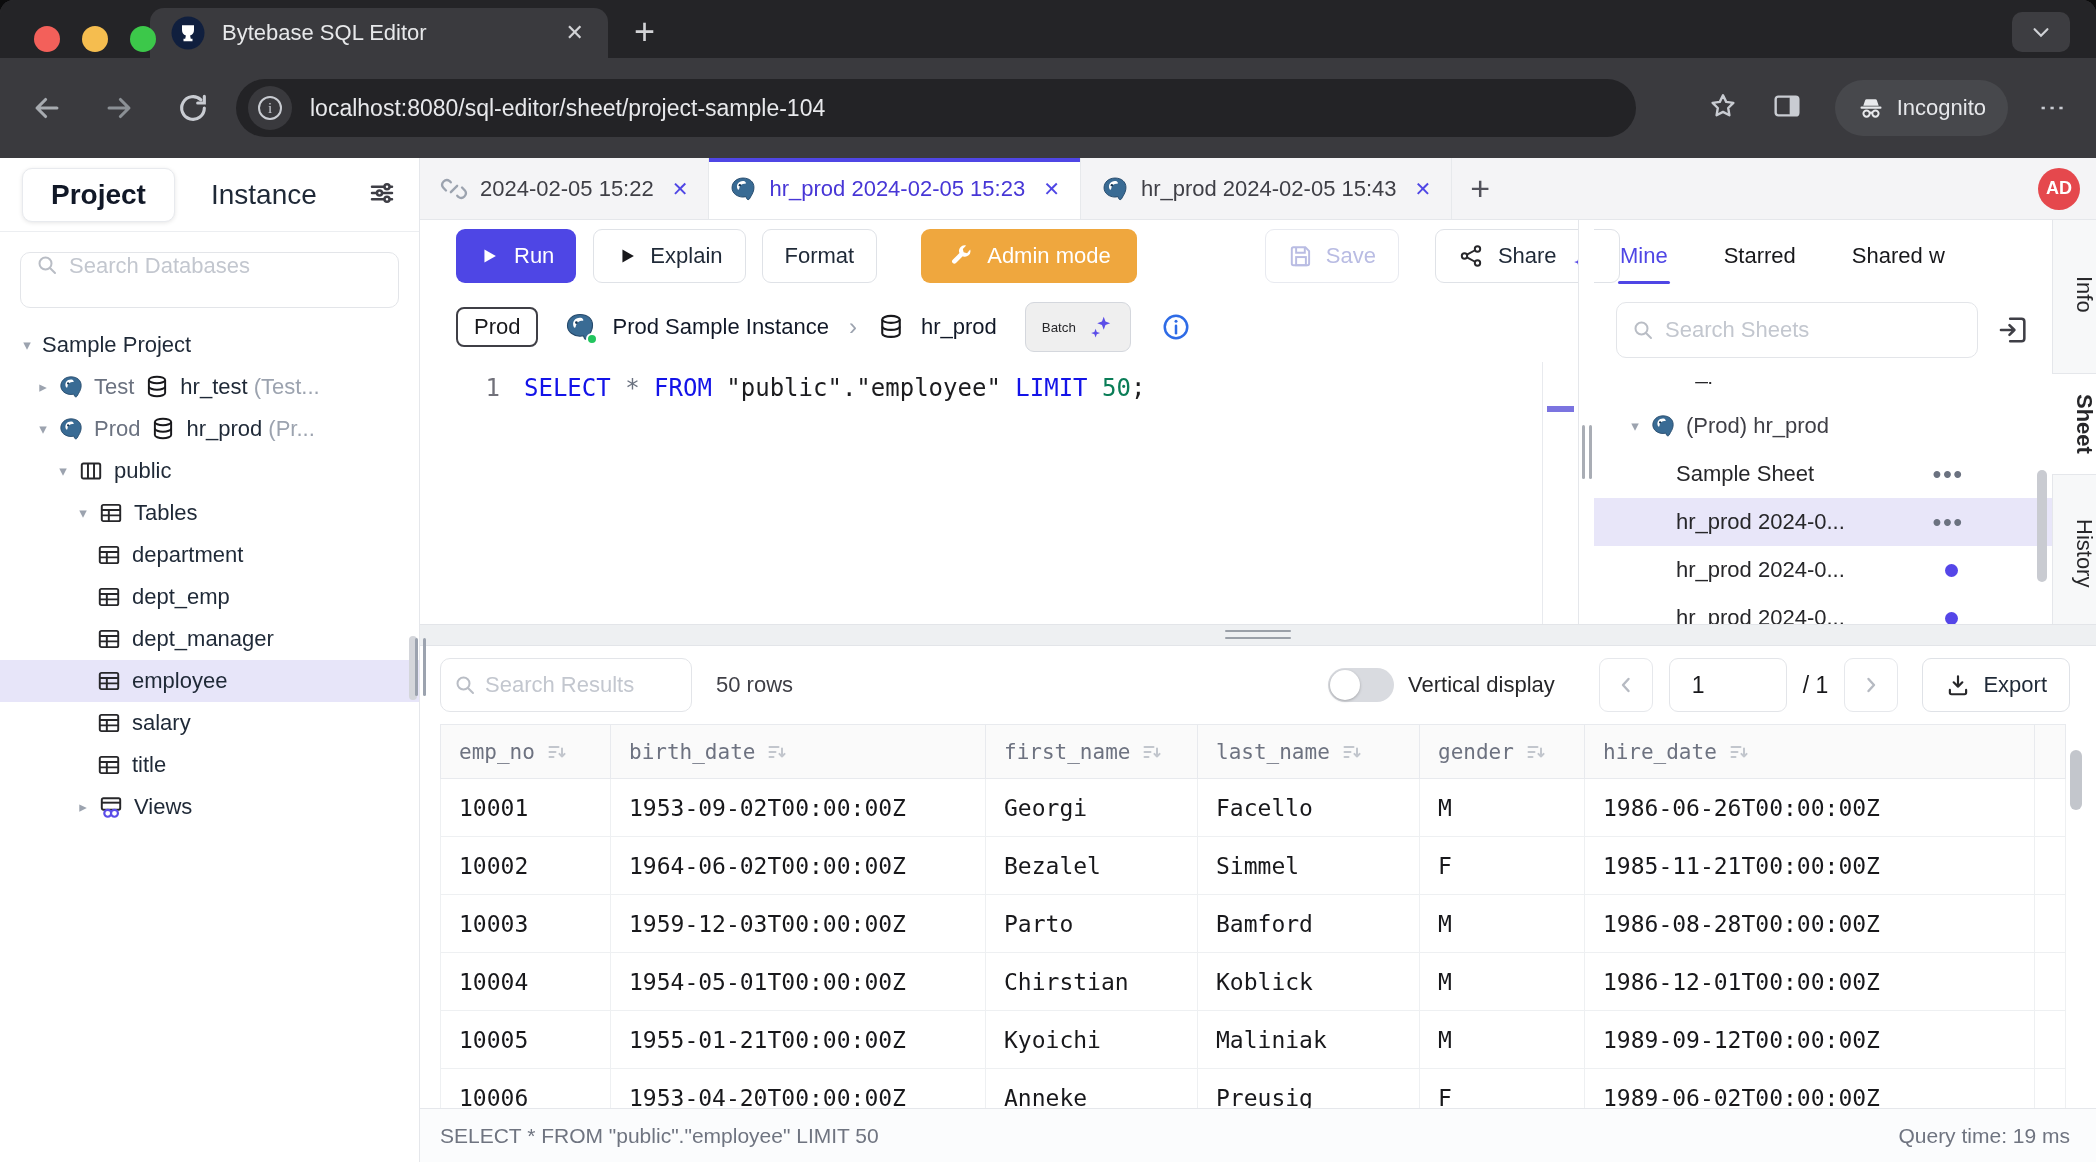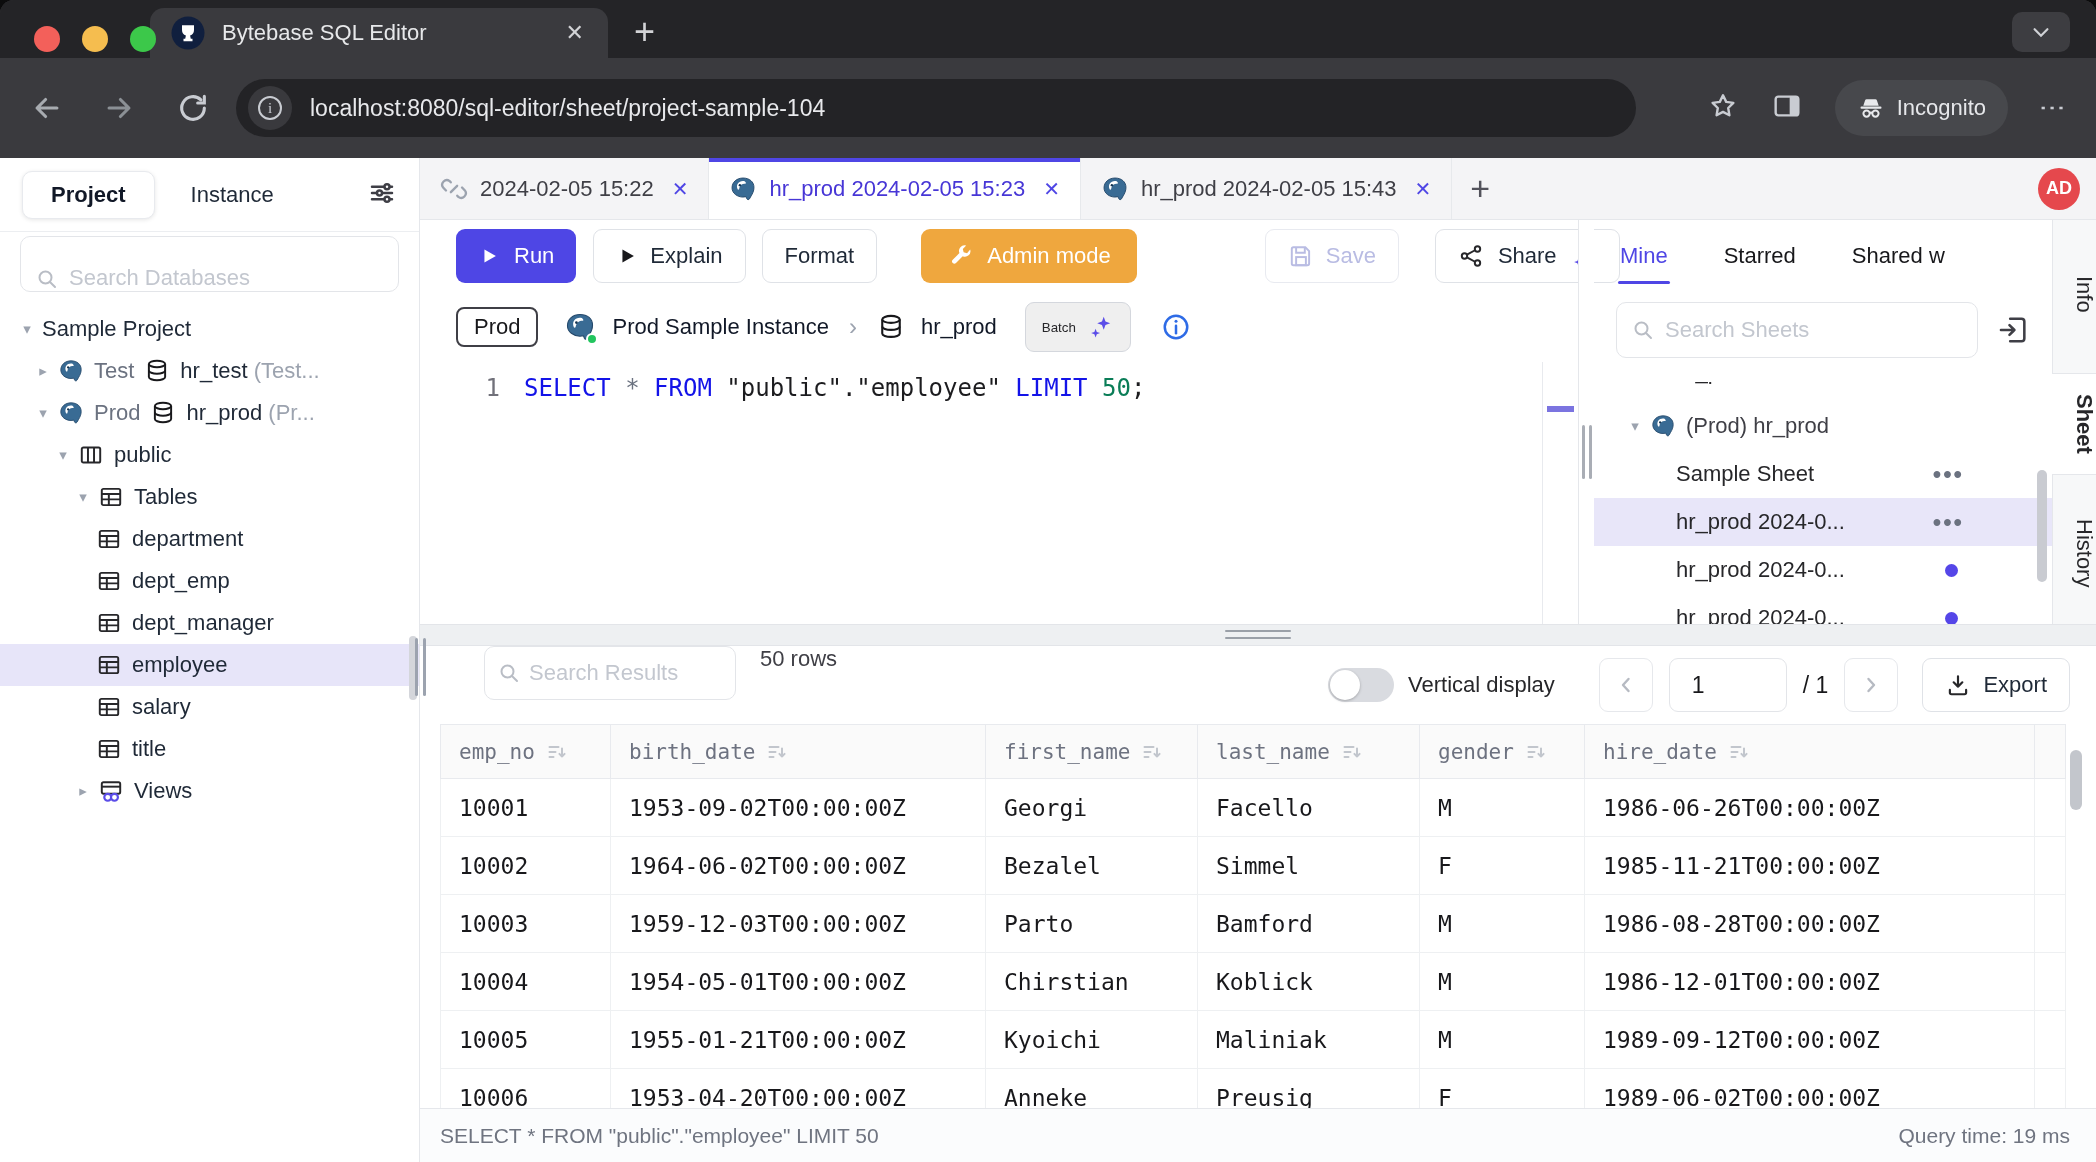--- a/index.html
+++ b/index.html
@@ -29,24 +29,24 @@
   .chrome-right { margin-left: auto; display: flex; align-items: center; gap: 32px; }
   .incog { height: 56px; border-radius: 28px; background: #47484c; display: flex; align-items: center; gap: 12px; padding: 0 22px; color: #e6e7ea; font-size: 22px; }
   .dots3 { color: #c9ccd2; font-size: 26px; letter-spacing: 0; writing-mode: vertical-rl; line-height: 1; }
 
   
   .app { height: 1004px; background: #fff; display: flex; position: relative; }
 
   
   .sidebar { width: 420px; flex: none; border-right: 1px solid #e5e7eb; display: flex; flex-direction: column; position: relative; }
   .side-head { height: 74px; display: flex; align-items: center; padding: 0 22px; border-bottom: 1px solid #eceef1; }
-  .seg { font-size: 22px; color: #1f2937; padding: 10px 22px; border-radius: 10px; }
+  .seg { font-size: 28px; color: #1f2937; padding: 10px 22px; border-radius: 10px; }
   .seg.active { background: #fff; border: 1px solid #e8eaee; box-shadow: 0 1px 4px rgba(0,0,0,.10); color: #111827; font-weight: 700; padding: 10px 28px; }
   .side-head .spacer { flex: 1; }
-  .side-search { margin: 4px 20px 8px; height: 56px; border: 1px solid #e3e5e9; border-radius: 10px; display: flex; align-items: flex-end; padding: 0 14px; gap: 10px; }
+  .side-search { margin: 20px 20px 8px; height: 56px; border: 1px solid #e3e5e9; border-radius: 10px; display: flex; align-items: flex-start; padding: 0 14px; gap: 10px; }
   .side-search input, .sh-search input, .res-search input { border: none; outline: none; flex: 1; font-size: 22px; font-family: "Liberation Sans", sans-serif; color: #27272a; min-width: 0; background: transparent; }
   .side-search input::placeholder, .sh-search input::placeholder, .res-search input::placeholder { color: #c3c7cf; }
   .icon16 { width: 24px; height: 24px; color: #b9bdc5; flex: none; }
   .tree { flex: 1; overflow: hidden; padding-top: 8px; }
   .trow { height: 42px; display: flex; align-items: center; font-size: 22px; color: #1f2937; white-space: nowrap; }
   .trow.sel { background: #e7e5f9; }
   .caret { width: 22px; font-size: 15px; color: #9ca3af; text-align: center; margin-right: 4px; flex: none; }
   .ticon { width: 26px; height: 26px; margin-right: 10px; flex: none; }
   .env { color: #6b7280; margin-right: 10px; }
   .suffix { color: #9ca3af; margin-left: 6px; }
@@ -127,21 +127,21 @@
   .vtab-sheet { margin-top: 40px; background: #fff; border-top: 1px solid #e5e7eb; border-bottom: 1px solid #e5e7eb; margin-left: -1px; width: 45px; font-weight: 700; }
   .vtab-history { margin-top: 24px; }
 
   
   .hsplit { height: 22px; background: #eef0f2; border-top: 1px solid #e3e5e9; border-bottom: 1px solid #e3e5e9; position: relative; flex: none; }
   .hsplit .grab { position: absolute; left: 50%; top: 5px; transform: translateX(-50%); width: 66px; display: flex; flex-direction: column; gap: 5px; }
   .hsplit .grab i { height: 2px; background: #9aa0a8; border-radius: 1px; }
 
   
   .results { height: 462px; display: flex; flex-direction: column; overflow: hidden; position: relative; flex: none; }
-  .res-toolbar { height: 78px; display: flex; padding: 0 26px 0 20px; flex: none; margin-left: 44px; }
+  .res-toolbar { height: 78px; display: flex; align-items: center; padding: 0 26px 0 20px; flex: none; }
   .res-search { width: 252px; height: 54px; border: 1px solid #e3e5e9; border-radius: 10px; display: flex; align-items: center; padding: 0 12px; gap: 8px; flex: none; }
   .rowcount { font-size: 22px; color: #3f3f46; margin-left: 24px; }
   .res-right { margin-left: auto; display: flex; align-items: center; }
   .toggle { width: 66px; height: 34px; border-radius: 17px; background: #d9dbe0; position: relative; flex: none; }
   .toggle .knob { position: absolute; left: 2px; top: 2px; width: 30px; height: 30px; border-radius: 50%; background: #fff; box-shadow: 0 1px 3px rgba(0,0,0,.25); }
   .tog-label { font-size: 22px; color: #27272a; margin: 0 44px 0 14px; }
   .pgbtn { width: 54px; height: 54px; border: 1px solid #e6e8ec; border-radius: 9px; background: #fff; display: flex; align-items: center; justify-content: center; color: #b6bac2; font-size: 28px; flex: none; }
   .pginput { width: 118px; height: 54px; border: 1px solid #e3e5e9; border-radius: 9px; margin: 0 16px; font-size: 23px; padding-left: 22px; outline: none; font-family: "Liberation Sans", sans-serif; color: #18181b; }
   .pgtotal { font-size: 23px; color: #18181b; margin-right: 16px; }
   .btn-export { margin-left: 24px; }

